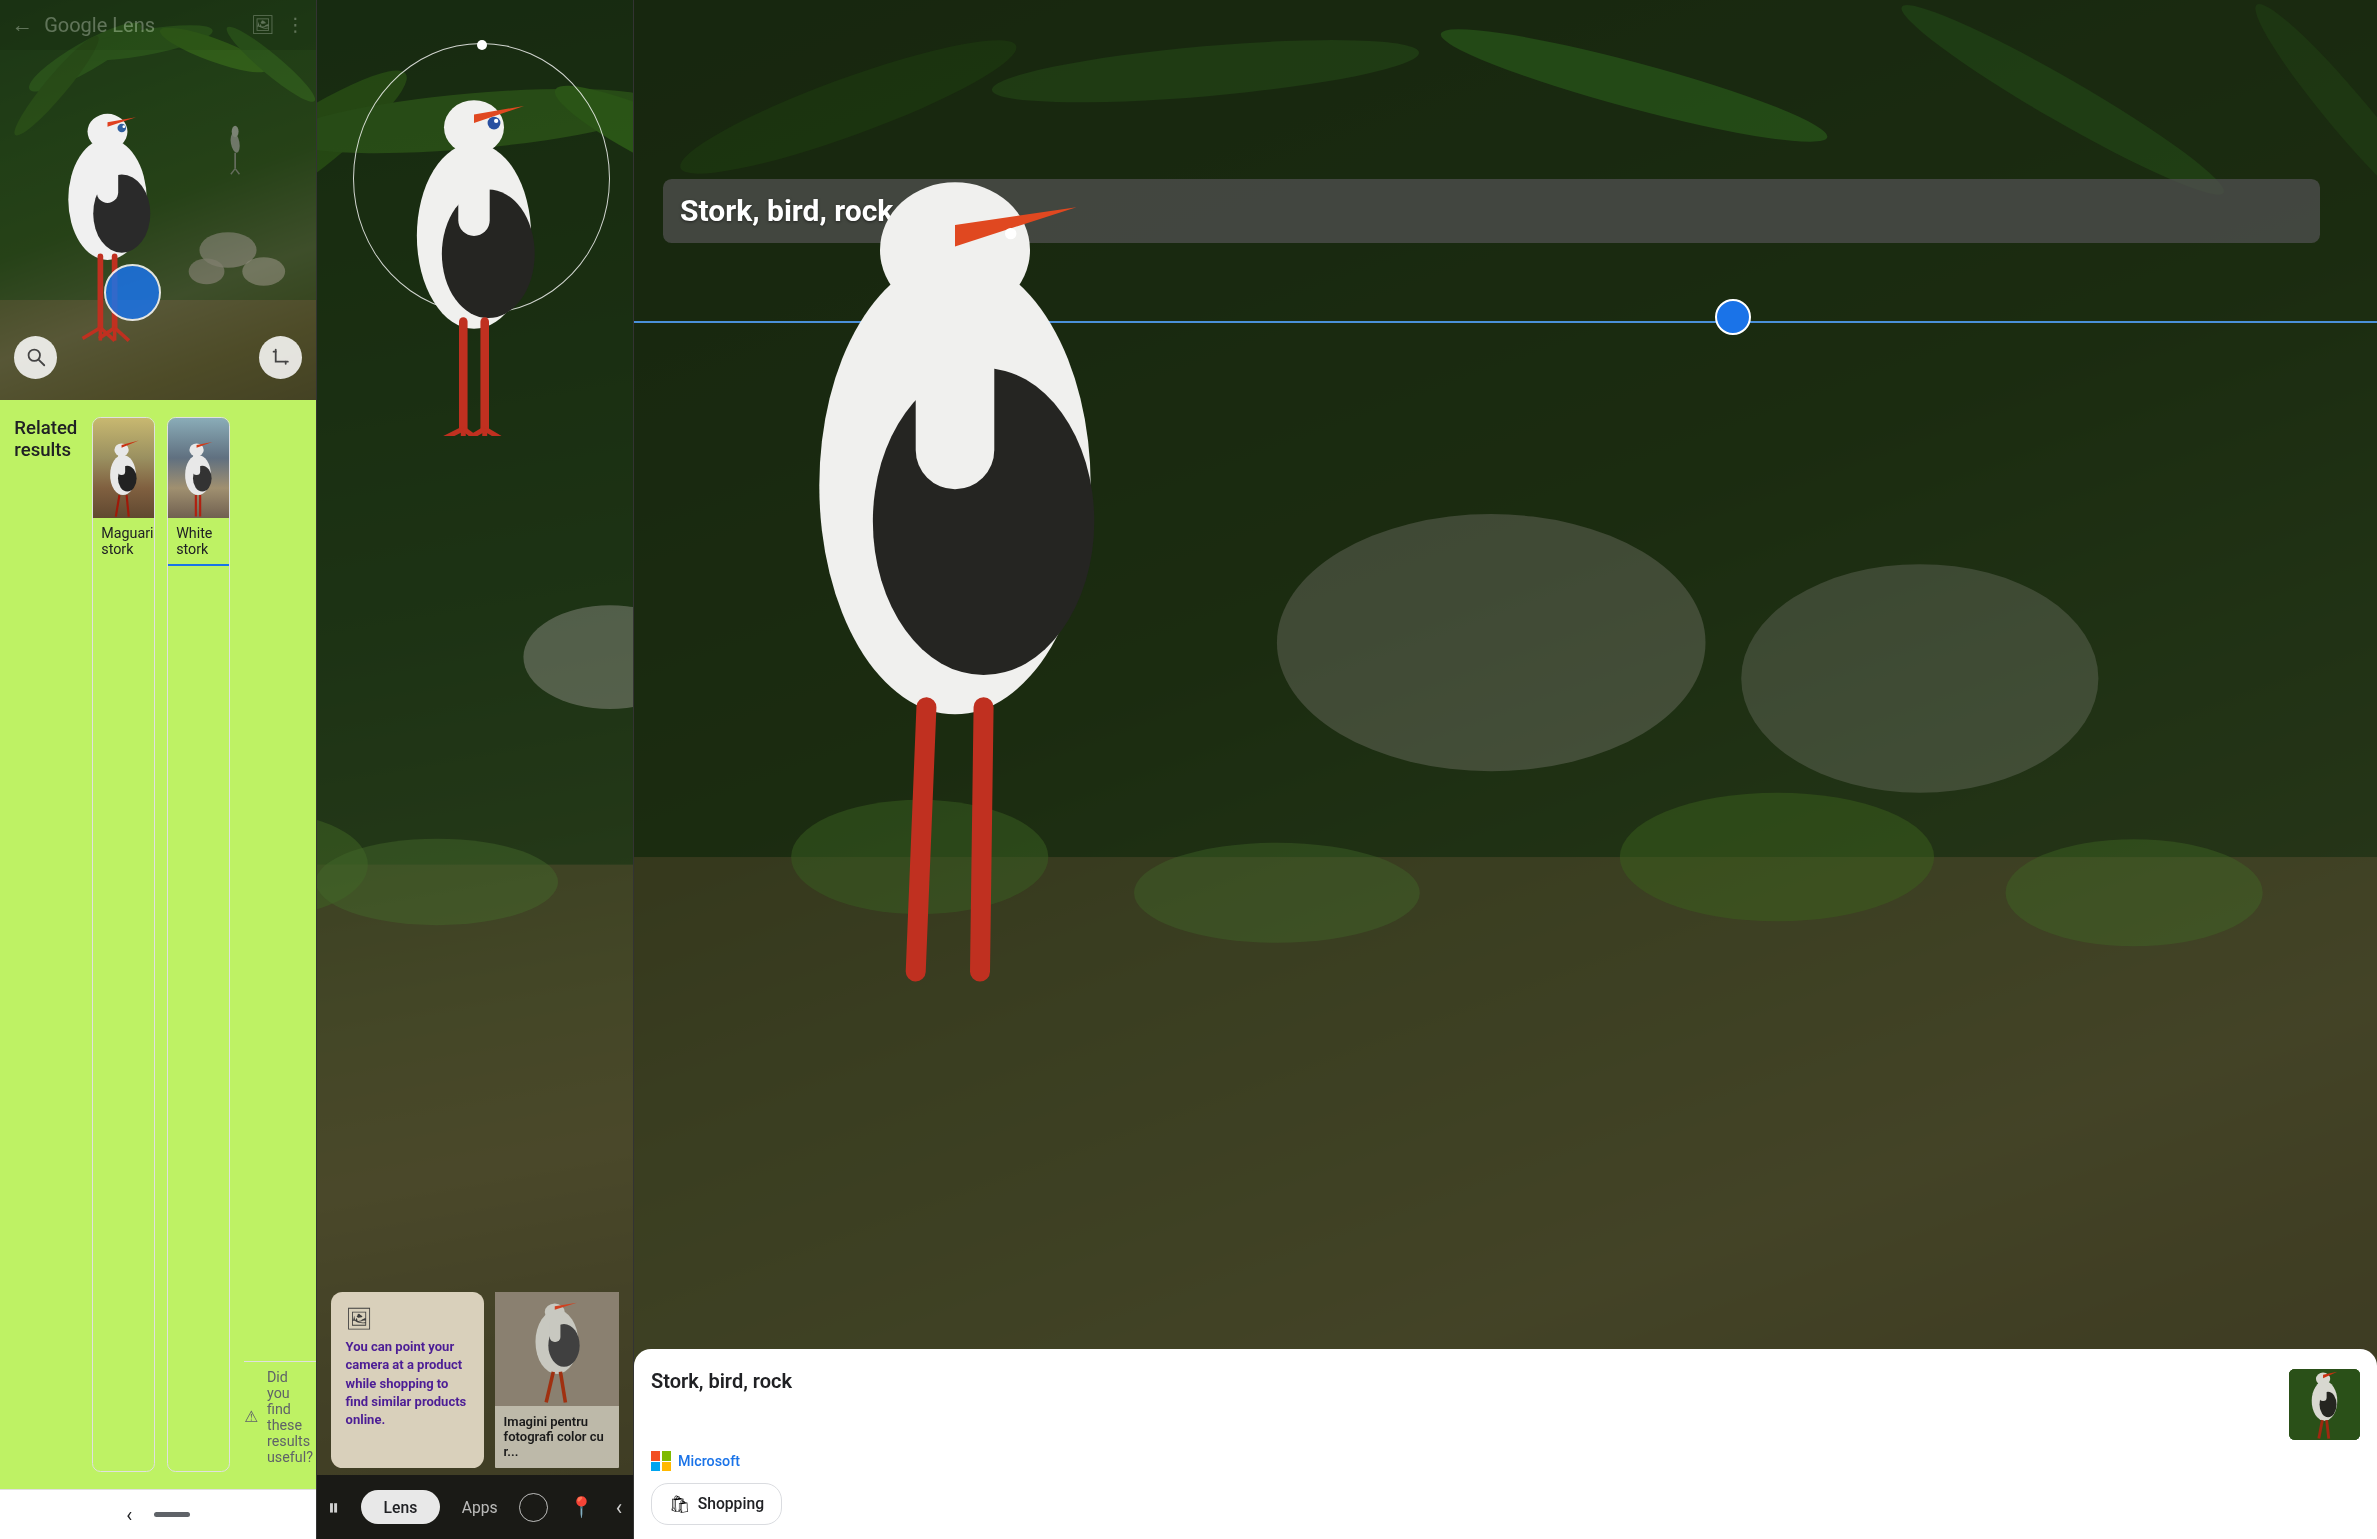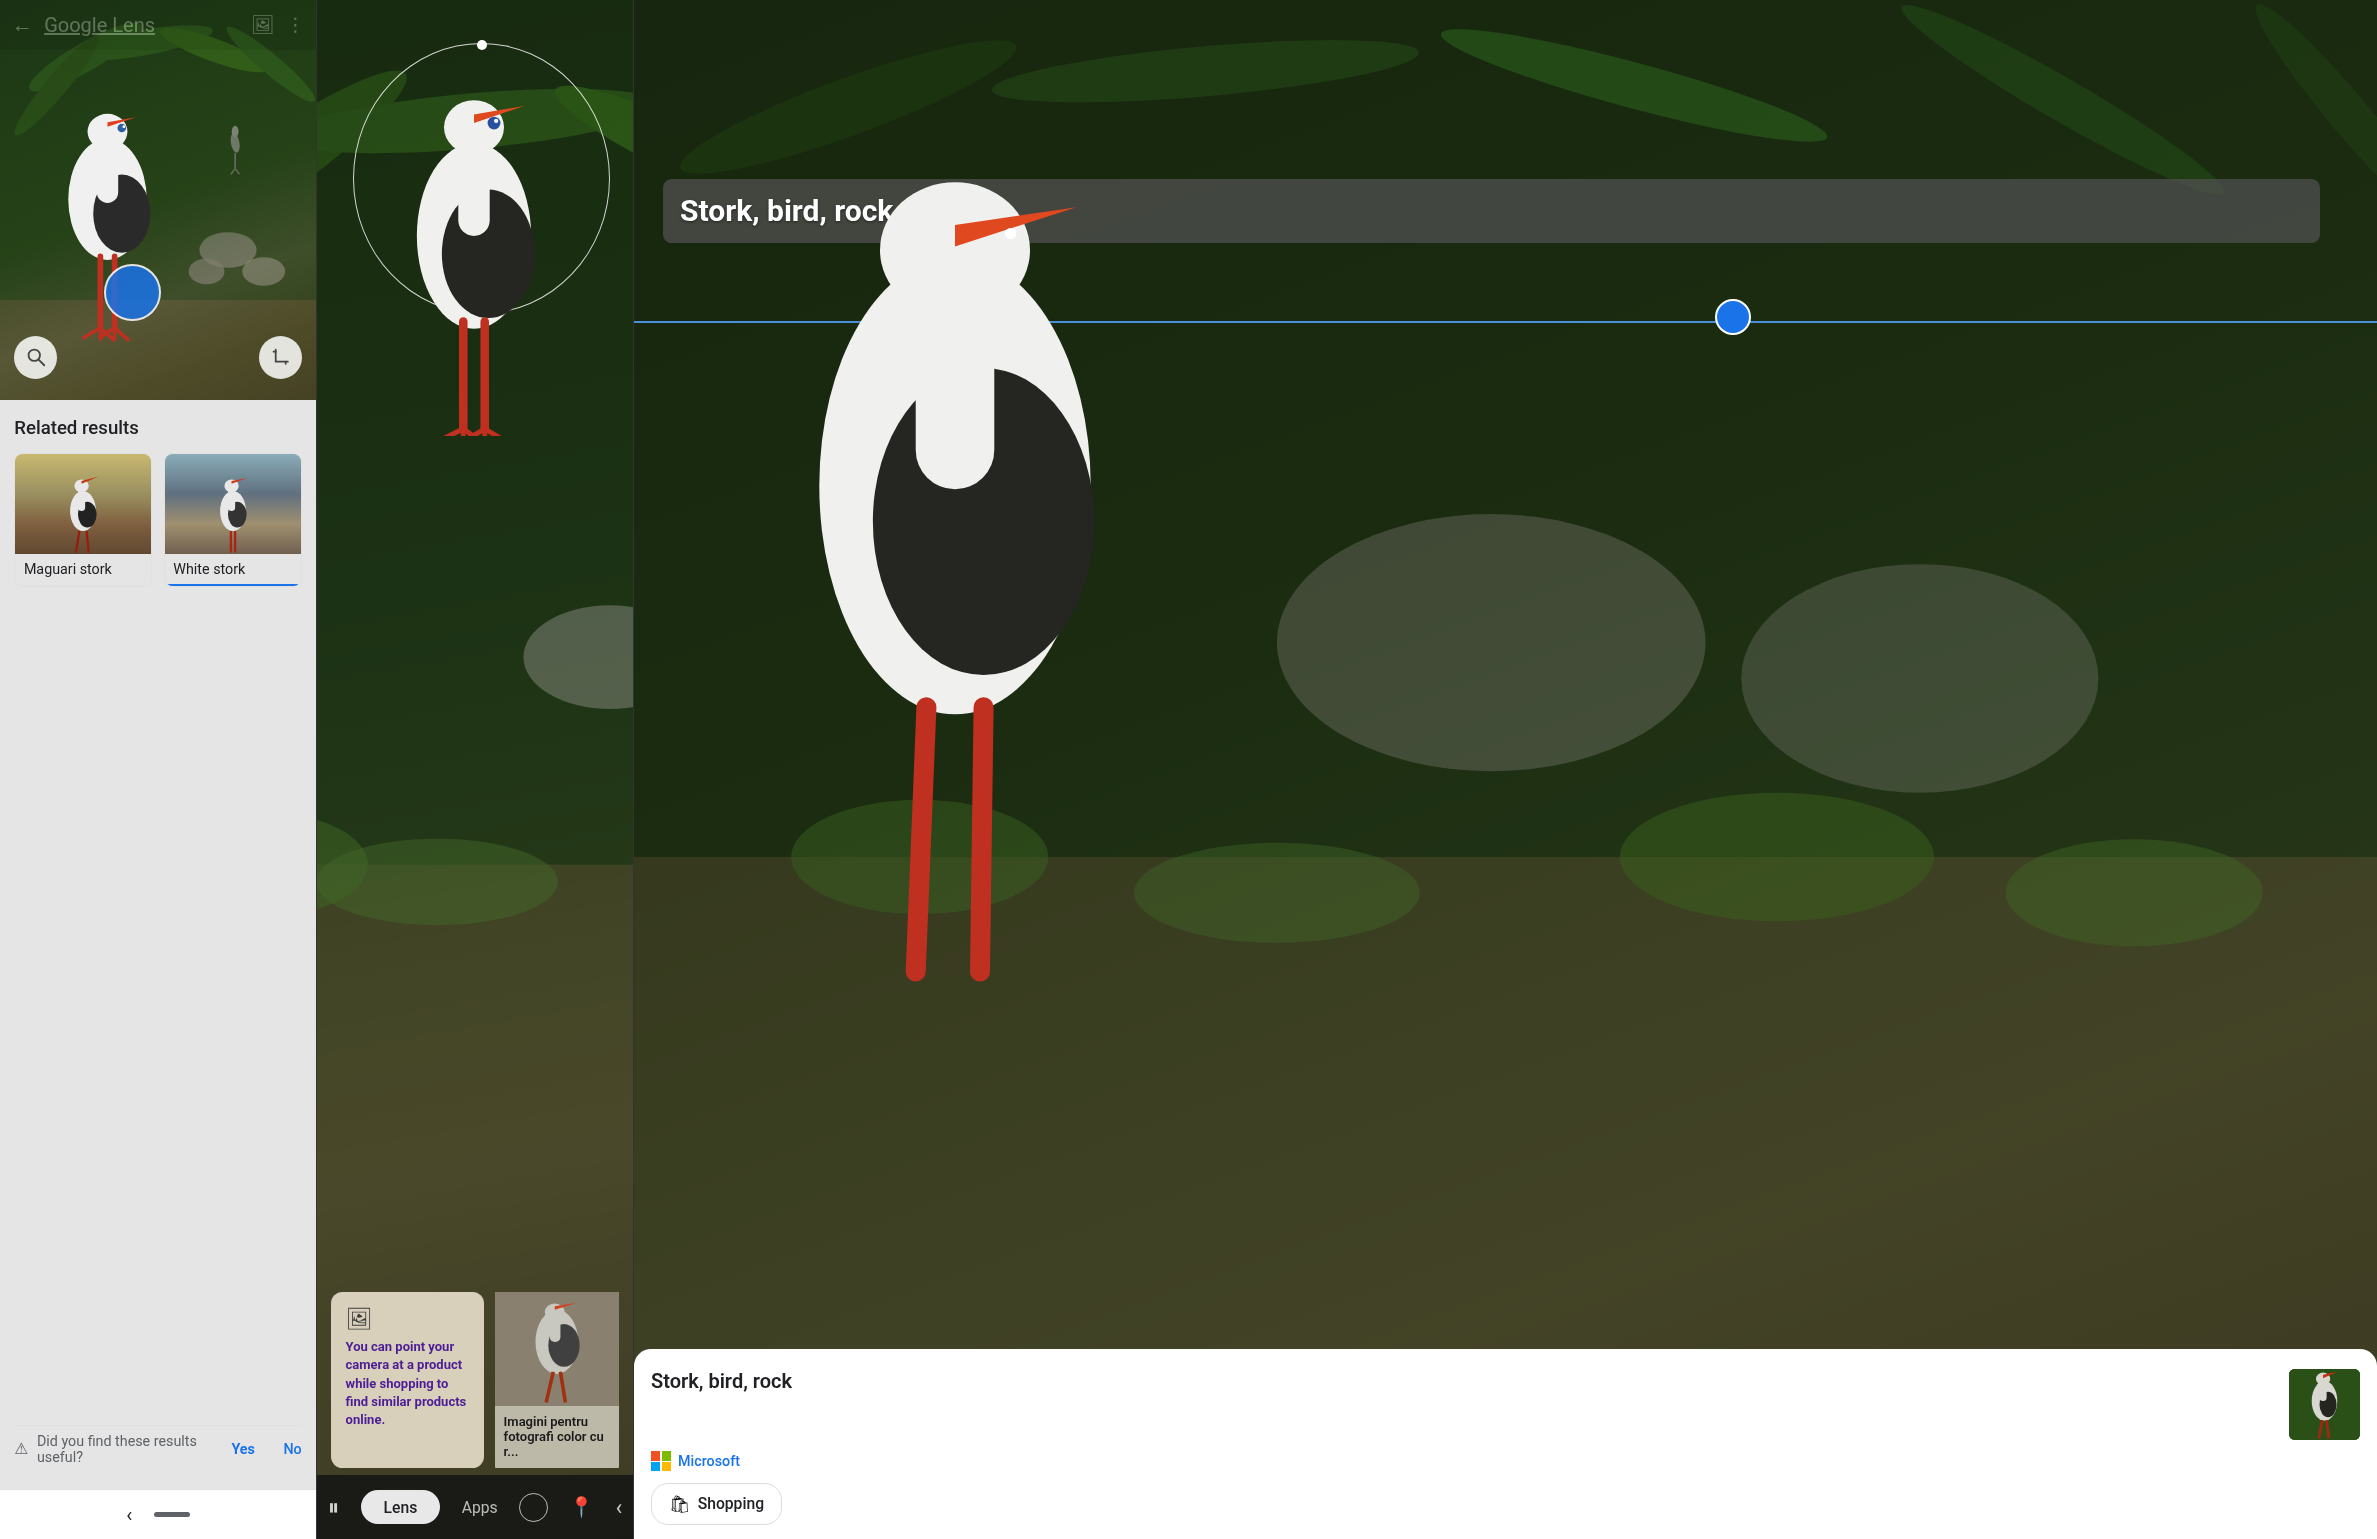--- a/index.html
+++ b/index.html
@@ -114,42 +114,40 @@
       font-size: 21.4px;
       cursor: pointer;
       margin-right: 11.4px;
     }
 
     .p1-header-title {
       color: #fff;
       font-size: 20px;
       font-weight: 400;
       flex: 1;
-      text-decoration: underline;
     }
 
     .p1-header-icons {
       display: flex;
       gap: 11.4px;
       align-items: center;
     }
 
     .p1-header-icon {
       color: #fff;
       font-size: 18.6px;
       cursor: pointer;
     }
 
     
     .p1-results {
-      background: #e5e5e5;
+      background: #bef264;
       flex: 1;
       padding: 17px 14.3px;
       display: flex;
-      flex-direction: column;
       gap: 14.3px;
     }
 
     .p1-results-title {
       font-size: 18.6px;
       font-weight: 500;
       color: #202124;
     }
 
     .p1-result-cards {

